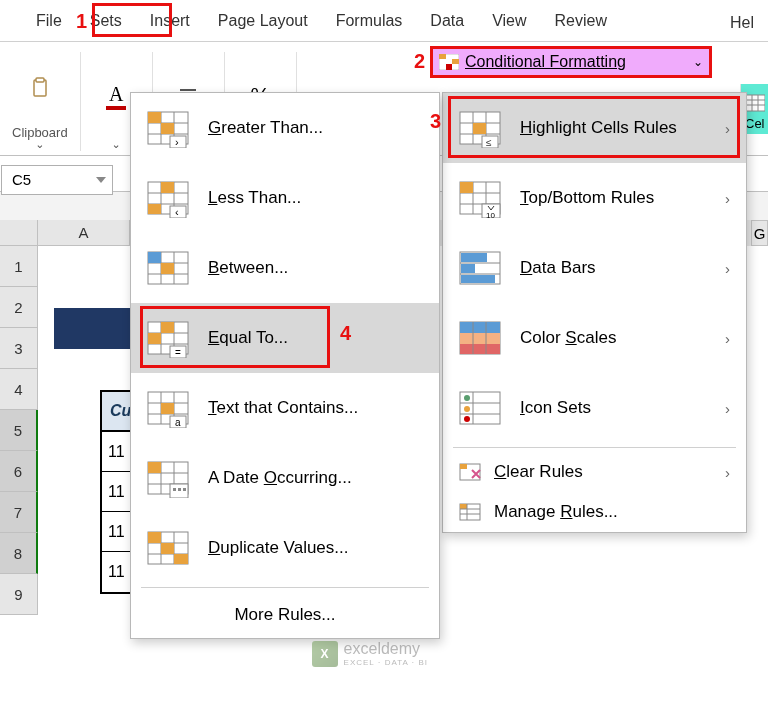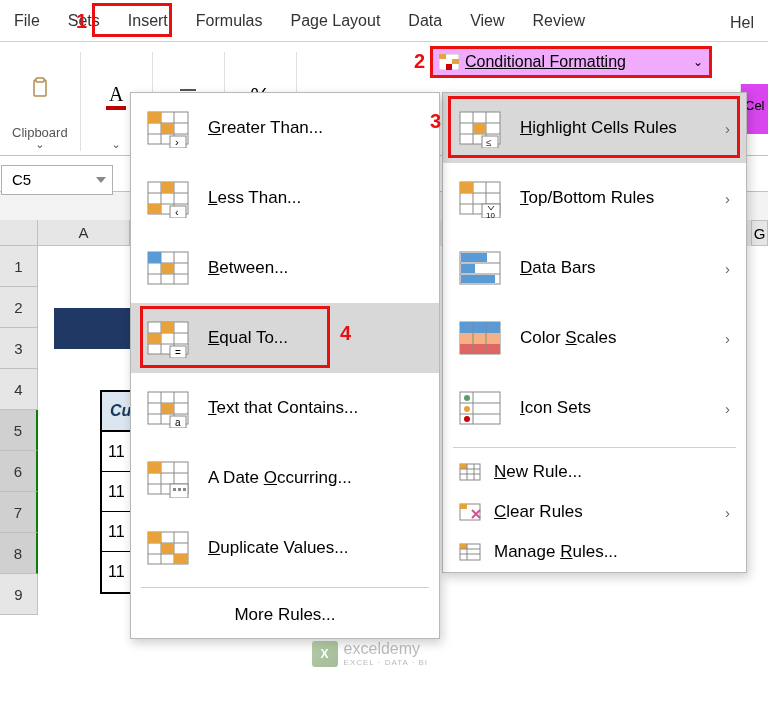--- a/index.html
+++ b/index.html
@@ -1,19 +1,19 @@
 <!DOCTYPE html>
 <html><head>
   <meta charset="utf-8">
   <style>
     * { margin: 0; padding: 0; box-sizing: border-box; font-family: 'Segoe UI', Tahoma, sans-serif; }
     body { width: 768px; height: 717px; background: #f3f3f3; position: relative; overflow: hidden; }
     
     
-    .ribbon-tabs { background: #fff; height: 42px; display: flex; align-items: center; border-bottom: 1px solid #d0d0d0; }
+    .ribbon-tabs { background: #fff; height: 42px; display: flex; align-items: center; padding-left: 22px; border-bottom: 1px solid #d0d0d0; }
     .tab { padding: 10px 14px; font-size: 16px; color: #333; cursor: pointer; }
     
     
     .ribbon-toolbar { background: #fff; height: 114px; display: flex; padding: 10px 0 4px 0; border-bottom: 1px solid #c0c0c0; position: relative; }
     .group { display: flex; flex-direction: column; align-items: center; padding: 0 12px; border-right: 1px solid #e0e0e0; height: 100%; }
     .group-icon-wrap { flex: 1; display: flex; align-items: center; justify-content: center; }
     .group-label { font-size: 13px; color: #555; margin-top: 2px; }
     .dropdown-caret { font-size: 11px; color: #555; margin-top: -2px; }
     
     .small-icon { width: 24px; height: 24px; display:flex; align-items:center; justify-content:center; }
@@ -67,31 +67,31 @@
     
     
     .watermark { position: absolute; bottom: 50px; right: 340px; opacity: 0.45; display: flex; align-items: center; gap: 6px; font-size: 16px; color: #666; }
     .watermark .logo { width: 26px; height: 26px; background: linear-gradient(135deg,#5a8f3c,#3a6b22); border-radius: 3px; display:flex; align-items:center; justify-content:center; color:#fff; font-size:12px; font-weight:bold; }
     .watermark .sub { font-size: 8px; letter-spacing: 1px; display:block; }
     
     
     .g-col { position: absolute; left: 751px; top: 220px; width: 17px; height: 26px; border:1px solid #c0c0c0; background:#e6e6e6; display:flex; align-items:center; justify-content:center; font-size:15px; }
     
     .hel-tab { position: absolute; right: 0; top: 4px; }
-    .cel-group { position: absolute; right: 0; top: 42px; width: 28px; height: 50px; background:#d946ef; display:flex; align-items:flex-start; padding: 10px 4px 0 4px; border-left: 1px solid #e0e0e0; font-size:13px; }
+    .cel-group { position: absolute; right: 0; top: 42px; width: 28px; height: 50px; background:#5eead4; display:flex; flex-direction:column; align-items:flex-start; padding: 10px 4px 0 4px; border-left: 1px solid #e0e0e0; font-size:13px; }
   </style>
 </head>
 <body>
 
 <div class="ribbon-tabs">
   <div class="tab">File</div>
   <div class="tab">Sets</div>
   <div class="tab">Insert</div>
+  <div class="tab">Page Layout</div>
   <div class="tab">Formulas</div>
-  <div class="tab">Page Layout</div>
   <div class="tab">Data</div>
   <div class="tab">View</div>
   <div class="tab">Review</div>
   <div class="tab hel-tab">Hel</div>
 </div>
 
 <div class="ribbon-toolbar">
   <div class="group">
     <div class="group-icon-wrap">
       <svg class="small-icon" viewBox="0 0 24 24">
@@ -268,31 +268,20 @@
         <circle cx="9" cy="31" r="3" fill="#c00"></circle>
       </svg>
     <span class="label"><u>I</u>con Sets</span>
     <span class="chev">›</span>
   </div>
   <div class="menu-sep"></div>
   <div class="menu-item small">
     <svg class="icon" viewBox="0 0 24 20">
         <rect x="2" y="2" width="20" height="16" fill="#fff" stroke="#888"></rect>
         <rect x="2" y="2" width="7" height="5" fill="#e8a23d"></rect>
-        <line x1="9" y1="2" x2="9" y2="18" stroke="#888"></line>
-        <line x1="16" y1="2" x2="16" y2="18" stroke="#888"></line>
-        <line x1="2" y1="7" x2="22" y2="7" stroke="#888"></line>
-        <line x1="2" y1="12" x2="22" y2="12" stroke="#888"></line>
-      </svg>
-    <span class="label"><u>N</u>ew Rule...</span>
-  </div>
-  <div class="menu-item small">
-    <svg class="icon" viewBox="0 0 24 20">
-        <rect x="2" y="2" width="20" height="16" fill="#fff" stroke="#888"></rect>
-        <rect x="2" y="2" width="7" height="5" fill="#e8a23d"></rect>
         <path d="M14 8 l8 8 M22 8 l-8 8" stroke="#d5548c" stroke-width="2"></path>
       </svg>
     <span class="label"><u>C</u>lear Rules</span>
     <span class="chev">›</span>
   </div>
   <div class="menu-item small">
     <svg class="icon" viewBox="0 0 24 20">
         <rect x="2" y="2" width="20" height="16" fill="#fff" stroke="#888"></rect>
         <rect x="2" y="2" width="7" height="5" fill="#e8a23d"></rect>
         <line x1="9" y1="2" x2="9" y2="18" stroke="#888"></line>

